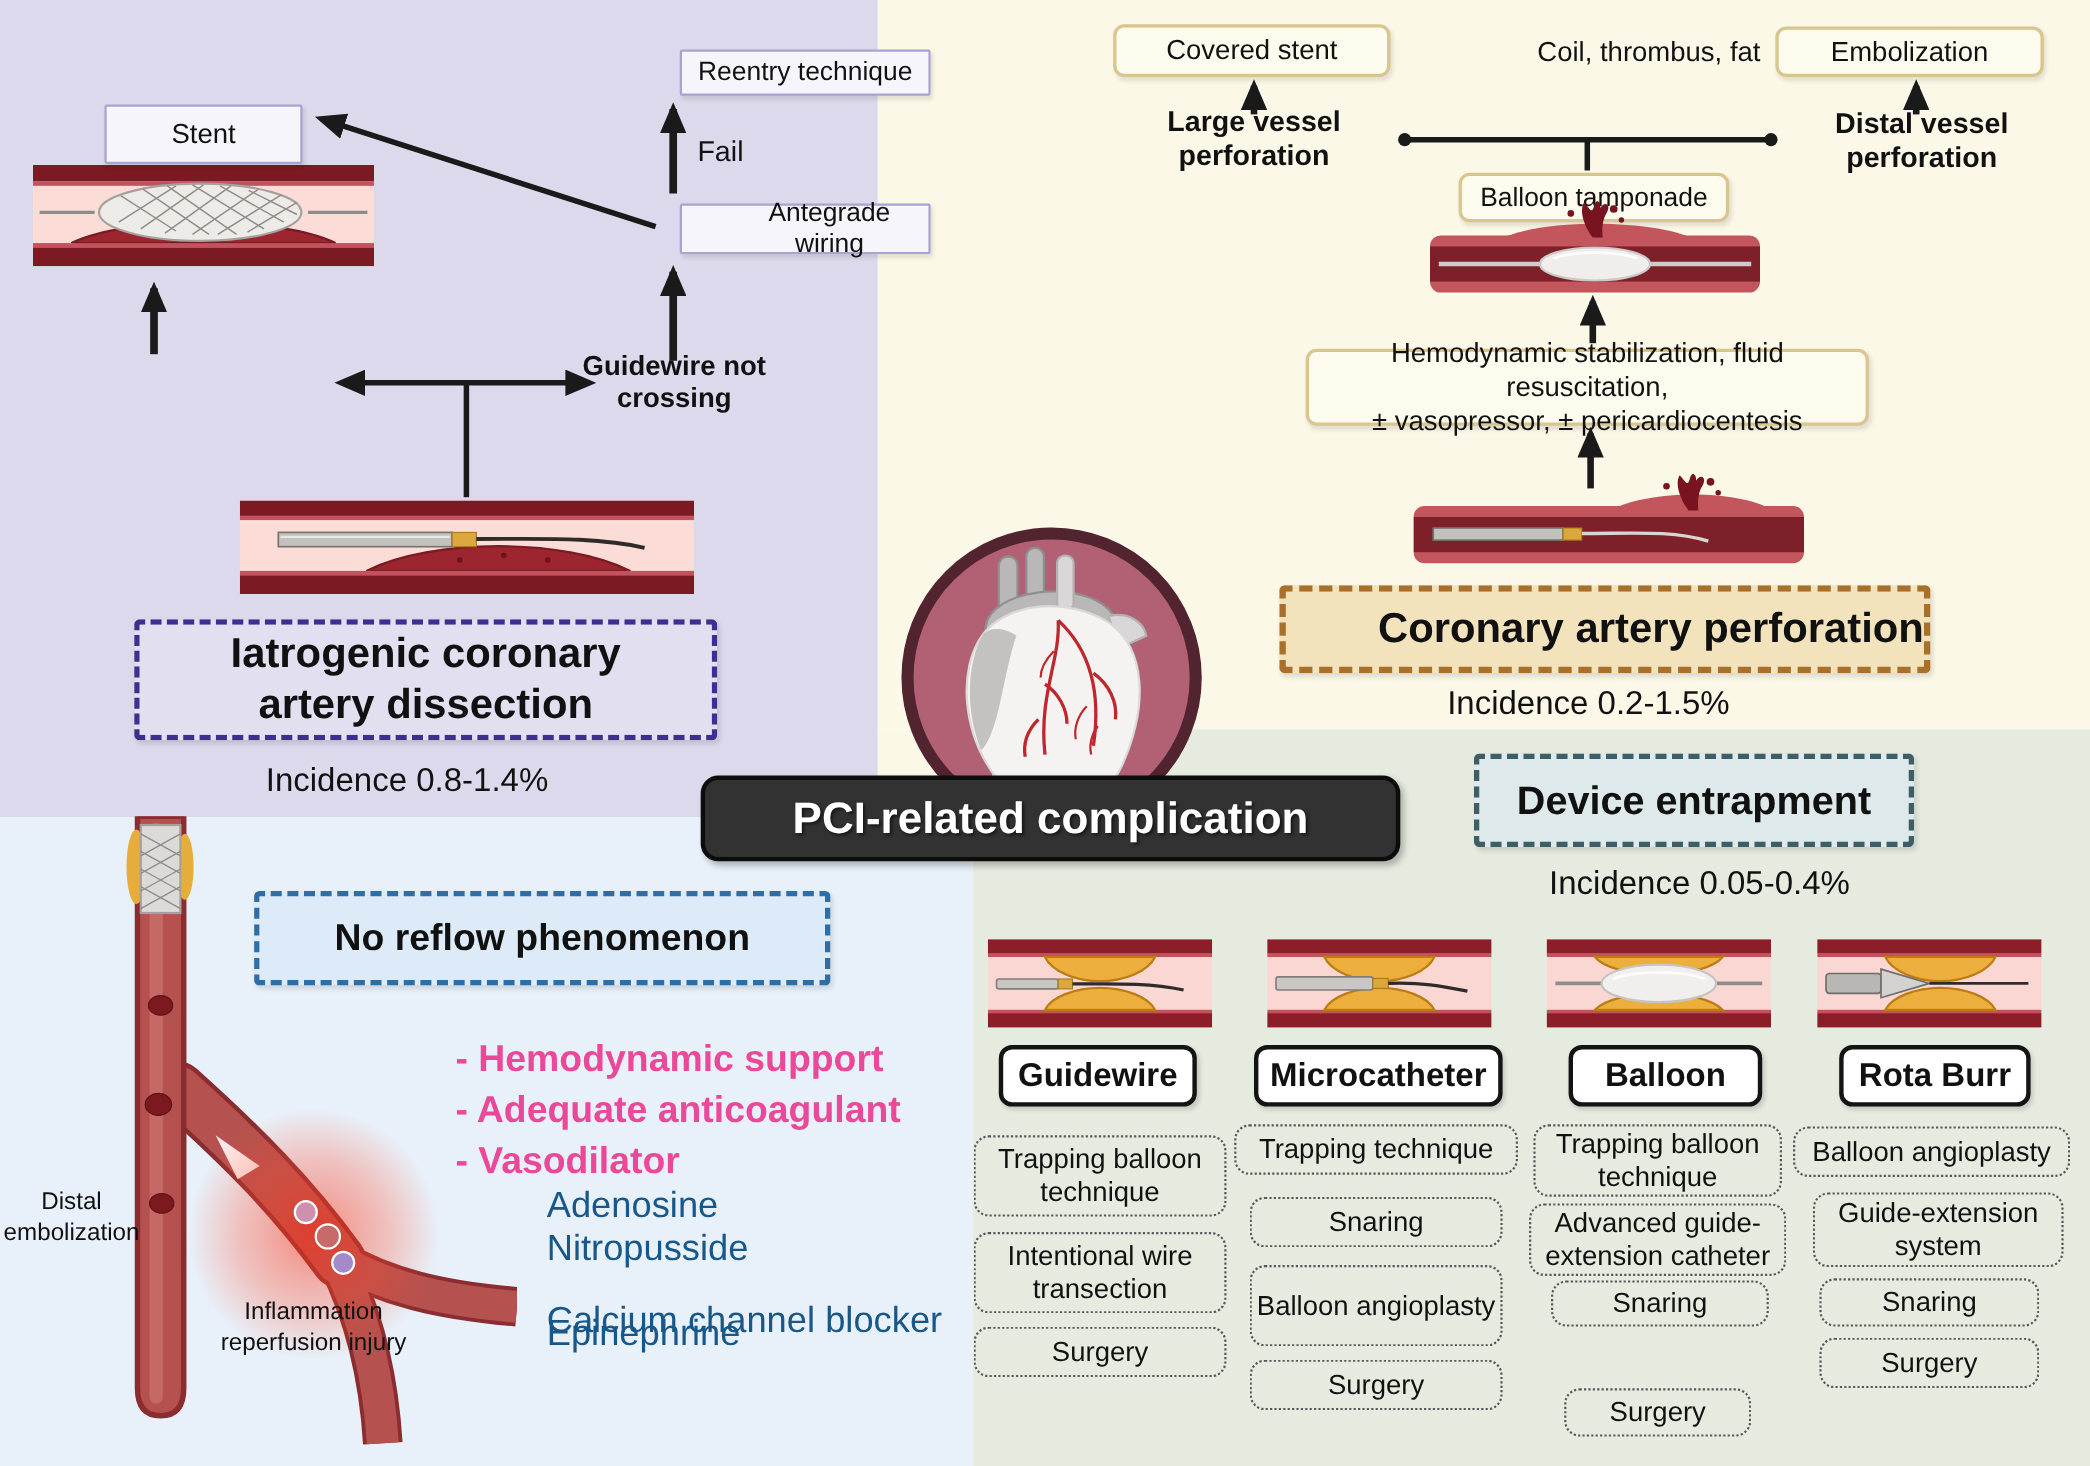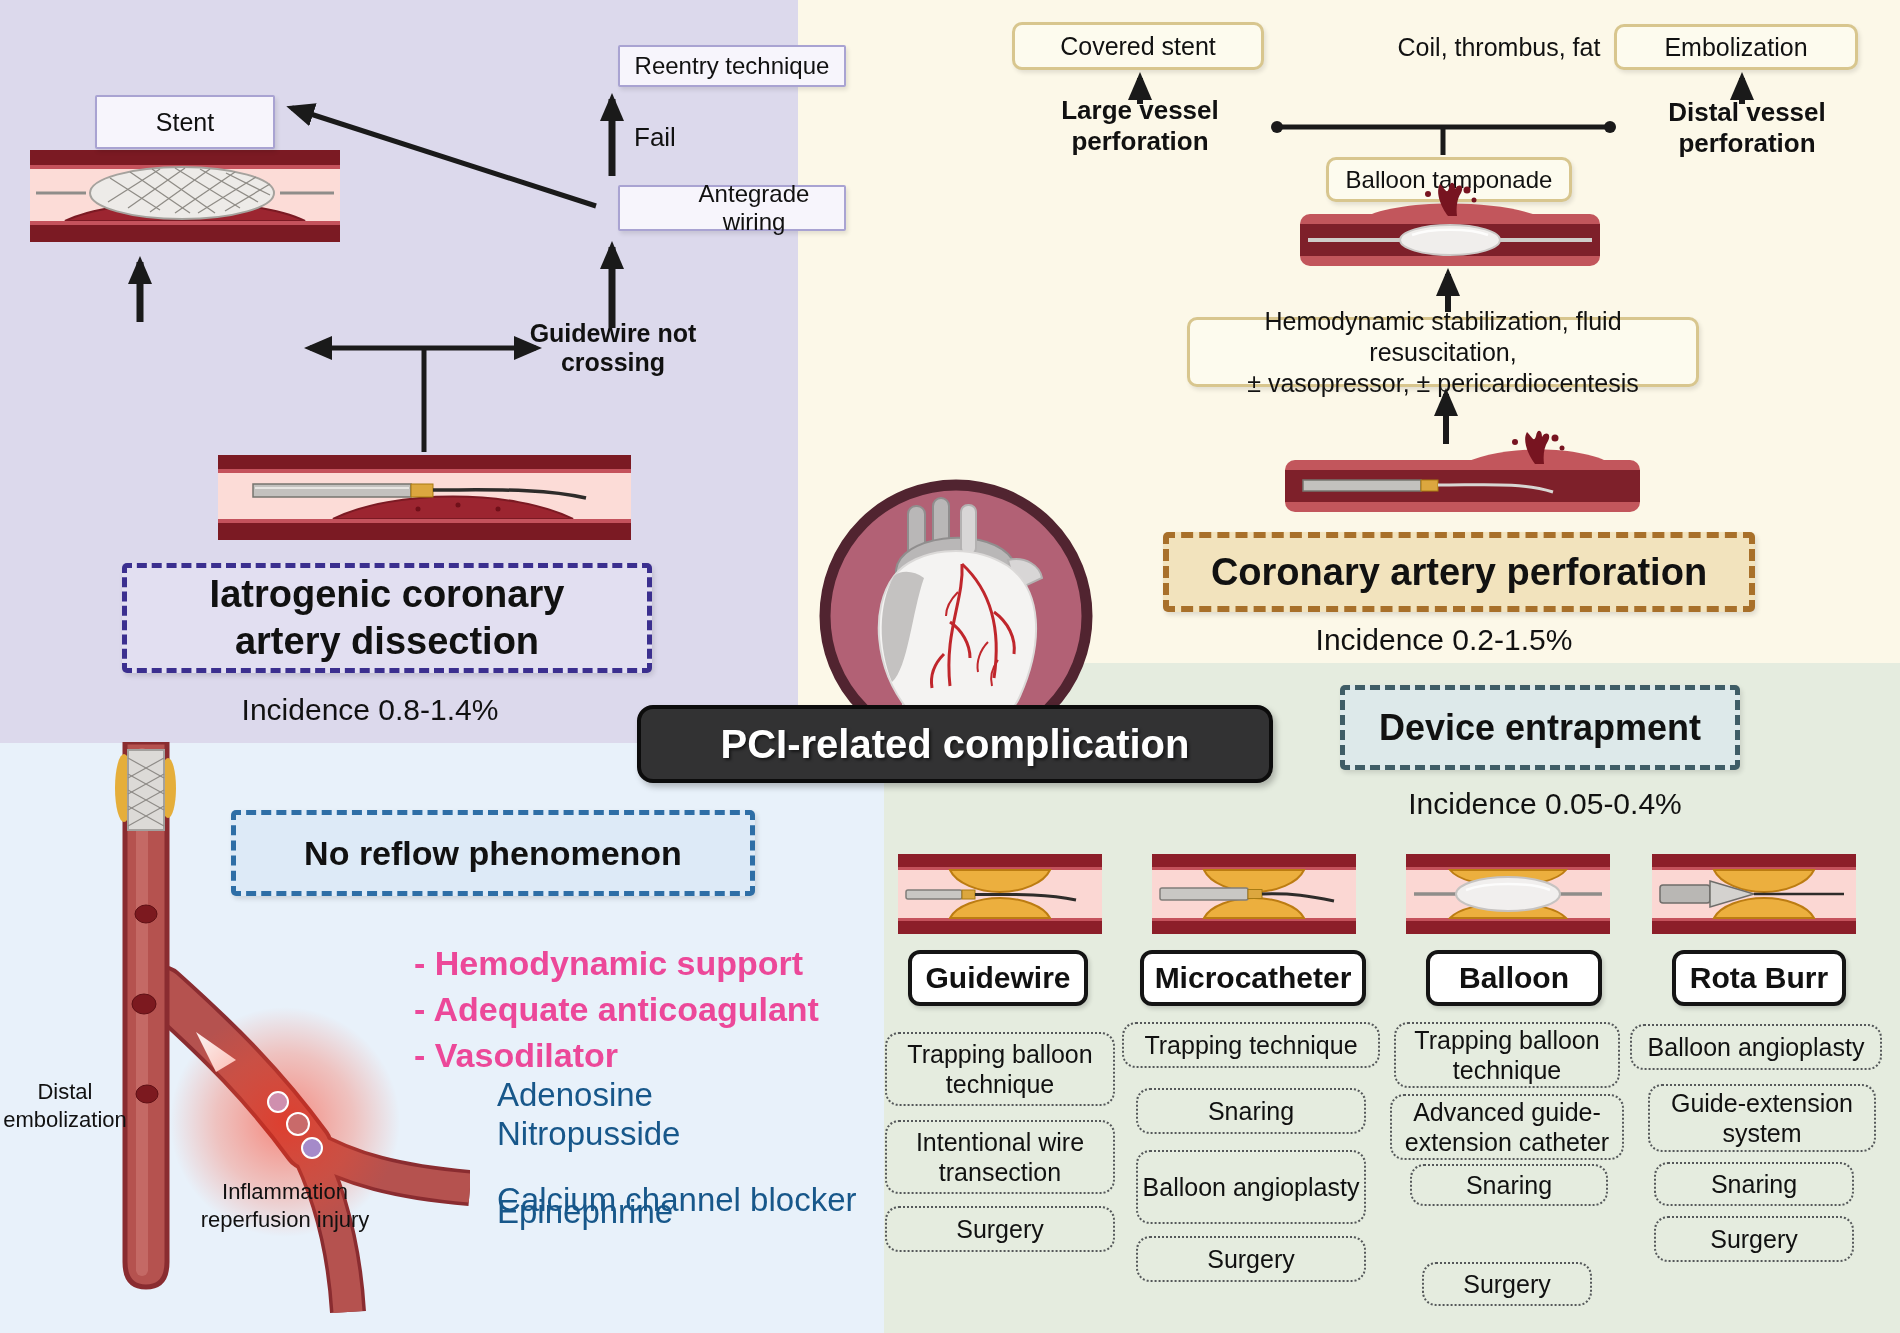--- a/index.html
+++ b/index.html
@@ -153,21 +153,21 @@
       <path d="M250,34 C243,25 237,10 242,2 C247,7 249,13 251,6 C252,-1 257,-1 257,7 C260,1 267,3 263,11 C259,17 258,25 259,34 Z" fill="#771420"></path>
       <circle cx="270" cy="8" r="3.5" fill="#771420"></circle>
         <circle cx="230" cy="12" r="3" fill="#771420"></circle>
         <circle cx="277" cy="18" r="2.5" fill="#771420"></circle>
       <rect x="18" y="50" width="118" height="11" fill="#c3c1be" stroke="#76746f" stroke-width="1.5"></rect>
       <rect x="136" y="50" width="17" height="11" fill="#dca73f" stroke="#a87a12"></rect>
       <path d="M153,55 C200,55 235,52 268,62" fill="none" stroke="#d8d6d3" stroke-width="3"></path>
     </svg>
   </div>
 
-  <div class="abs ctr titlebox" style="left:1163px;top:532px;width:592px;height:80px;background:#f2e3bd;border:6px dashed #a8702a;font-size:38px;">
+  <div class="abs ctr titlebox" style="left:1163px;top:532px;width:592px;height:80px;background:#f2e3bd;border:6px dashed #a8702a;font-size:38px;justify-content:flex-end;">
     <span>Coronary artery perforation</span>
   </div>
   <div class="abs ctr incidence" style="left:1194px;top:622px;width:500px;height:36px;">
     <span>Incidence 0.2-1.5%</span>
   </div>
 
   <div class="abs" style="left:812px;top:472px;width:288px;height:288px;z-index:4;">
     <svg width="288" height="288" viewBox="0 0 288 288">
       <circle cx="144" cy="144" r="131" fill="#b26175" stroke="#512430" stroke-width="11"></circle>
       <g fill="#b9b7b7" stroke="#908e8e" stroke-width="2">

